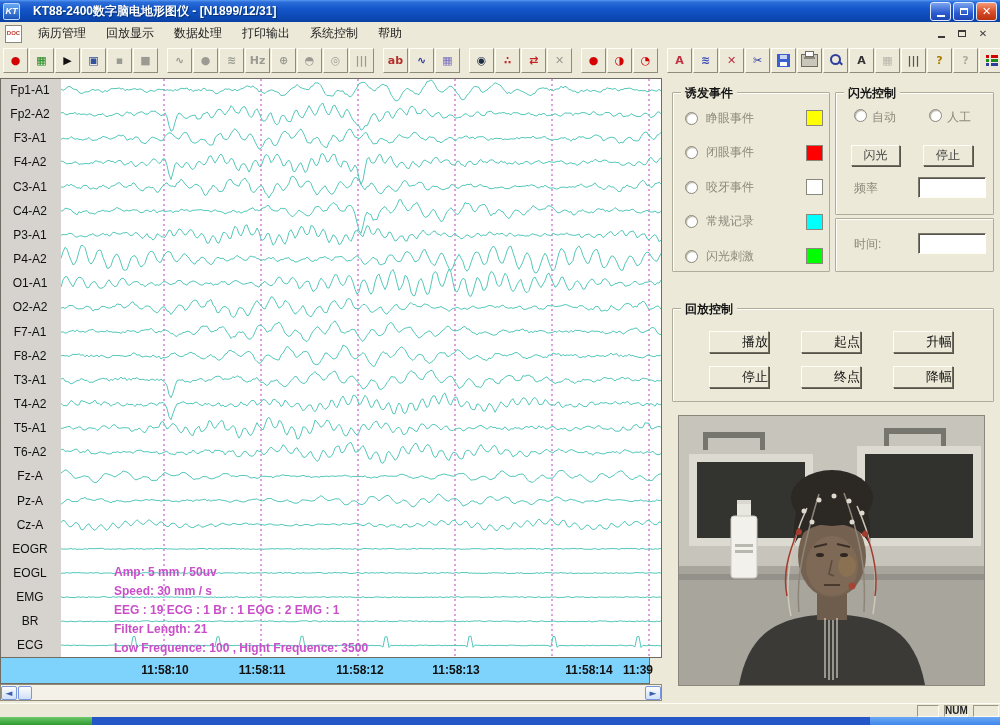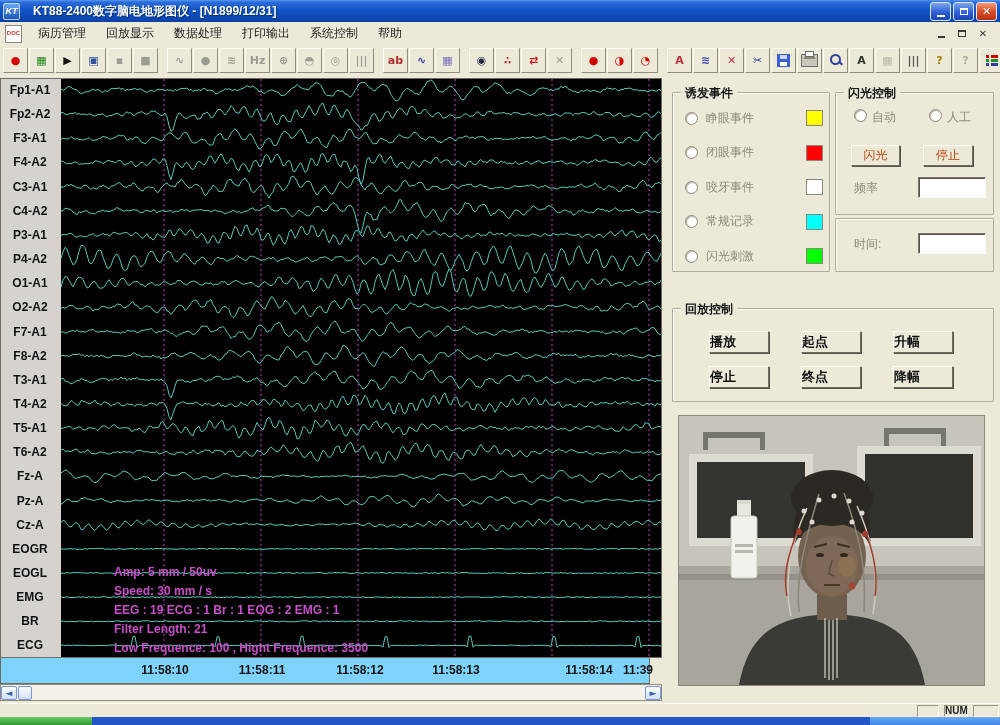--- a/index.html
+++ b/index.html
@@ -52,22 +52,22 @@
   .ic-legend::before{content:"";position:absolute;left:0;top:1px;width:3px;height:3px;background:#d40000;
      box-shadow:0 4px 0 #1f8a1f,0 8px 0 #2f3e9e}
   .ic-legend::after{content:"";position:absolute;left:5px;top:1px;width:7px;height:3px;background:#d40000;
      box-shadow:0 4px 0 #1f8a1f,0 8px 0 #2f3e9e}
   
   .main{position:absolute;left:0;top:75px;width:1000px;height:628px;background:#ece9d8}
   .eeg-wrap{position:absolute;left:0;top:3px;width:662px;height:580px;background:#d6d3ce;
     border:1px solid #6f6d63;box-sizing:border-box}
   .gutter{position:absolute;left:0;top:0;width:62px;height:578px;background:#d6d3ce}
   .ch-label{position:absolute;left:0;width:58px;height:15px;text-align:center;
-    font-weight:bold;font-size:12px;color:#101010;white-space:nowrap}
-  .scope{position:absolute;left:60px;top:0;width:600px;height:578px;background:#000000;overflow:hidden}
+    font-weight:normal;font-size:12px;color:#101010;white-space:nowrap}
+  .scope{position:absolute;left:60px;top:0;width:600px;height:578px;background:#ffffff;overflow:hidden}
   .scope svg{position:absolute;left:0;top:0}
   .ov-line{position:absolute;left:53px;color:#c94fc9;font-weight:bold;font-size:12px;white-space:nowrap}
   .time-axis{position:absolute;left:0;top:583px;width:650px;height:26px;background:#7dd3fc;
     border:1px solid #6f6d63;border-top:none;box-sizing:border-box}
   .t-label{position:absolute;top:5px;transform:translateX(-50%);font-weight:bold;font-size:12px;color:#101010;white-space:nowrap}
   .hscroll{position:absolute;left:0;top:609px;width:662px;height:17px;background:#f4f2e8;
     border:1px solid #8f8c7a;box-sizing:border-box;display:flex;align-items:center}
   .sb-btn{width:16px;height:14px;background:linear-gradient(#fdfdfb,#cfe0f8);border:1px solid #7a96df;
     border-radius:2px;color:#3a5fae;font:bold 9px/13px "DejaVu Sans",sans-serif;text-align:center;box-sizing:border-box}
   .sb-right{margin-left:auto}
@@ -80,28 +80,28 @@
   .ev-rows{position:absolute;left:12px;top:13px;width:138px;height:162px;display:flex;
     flex-direction:column;justify-content:space-between}
   .ev-row{display:flex;align-items:center;height:24px}
   .radio{width:11px;height:11px;border-radius:50%;background:#fff;border:1px solid #8a887c;
     box-shadow:inset 1px 1px 1px #b5b2a2;flex:0 0 auto}
   .ev-label{margin-left:8px;font-size:12px;color:#8d8a7d;flex:1;white-space:nowrap}
   .swatch{width:15px;height:14px;border:1px solid #8a887c;flex:0 0 auto}
   .flash-label{position:absolute;font-size:12px;color:#8d8a7d;white-space:nowrap}
   .fbtn{position:absolute;width:47px;height:19px;background:#ece9d8;text-align:center;
     border:1px solid;border-color:#fffef4 #6f6d5f #6f6d5f #fffef4;box-shadow:1px 1px 0 #55534a;
-    font-size:12px;line-height:18px;color:#c2410c}
+    font-size:12px;line-height:18px;color:#404040}
   .input{position:absolute;width:68px;height:21px;background:#fff;box-sizing:border-box;
     border:1px solid;border-color:#7a786c #fffef4 #fffef4 #7a786c;box-shadow:inset 1px 1px 0 #55534a}
   .pb-grid{position:absolute;left:36px;top:22px;display:grid;grid-template-columns:58px 58px 58px;
     column-gap:34px;row-gap:13px}
-  .pbtn{width:58px;height:20px;background:#ece9d8;text-align:left;color:#101010;
+  .pbtn{width:58px;height:20px;background:#ece9d8;text-align:right;color:#101010;
     border:1px solid;border-color:#fffef4 #6f6d5f #6f6d5f #fffef4;box-shadow:1px 1px 0 #55534a;
-    font-weight:bold;font-size:13px;line-height:19px}
+    font-weight:normal;font-size:13px;line-height:19px}
   .video{position:absolute;left:678px;top:340px;width:307px;height:271px;border:1px solid #8a887c;
     box-sizing:border-box;background:#b9b7ae;overflow:hidden}
   
   .statusbar{position:absolute;left:0;top:703px;width:100%;height:14px;background:#ece9d8;border-top:1px solid #fffef4}
   .spanel{position:absolute;top:1px;height:12px;box-sizing:border-box;border:1px solid;
     border-color:#9a9786 #fffef4 #fffef4 #9a9786;font:bold 10px/10px "Liberation Sans",sans-serif;
     text-align:center;color:#222}
   .taskbar{position:absolute;left:0;top:717px;width:100%;height:8px;background:#2456c8}
   .tk-green{position:absolute;left:0;top:0;width:92px;height:8px;background:linear-gradient(#6cc86c,#2d9a2d)}
   .tk-right{position:absolute;left:870px;right:0;top:0;height:8px;background:linear-gradient(#6aa8f4,#3f86ea)}

